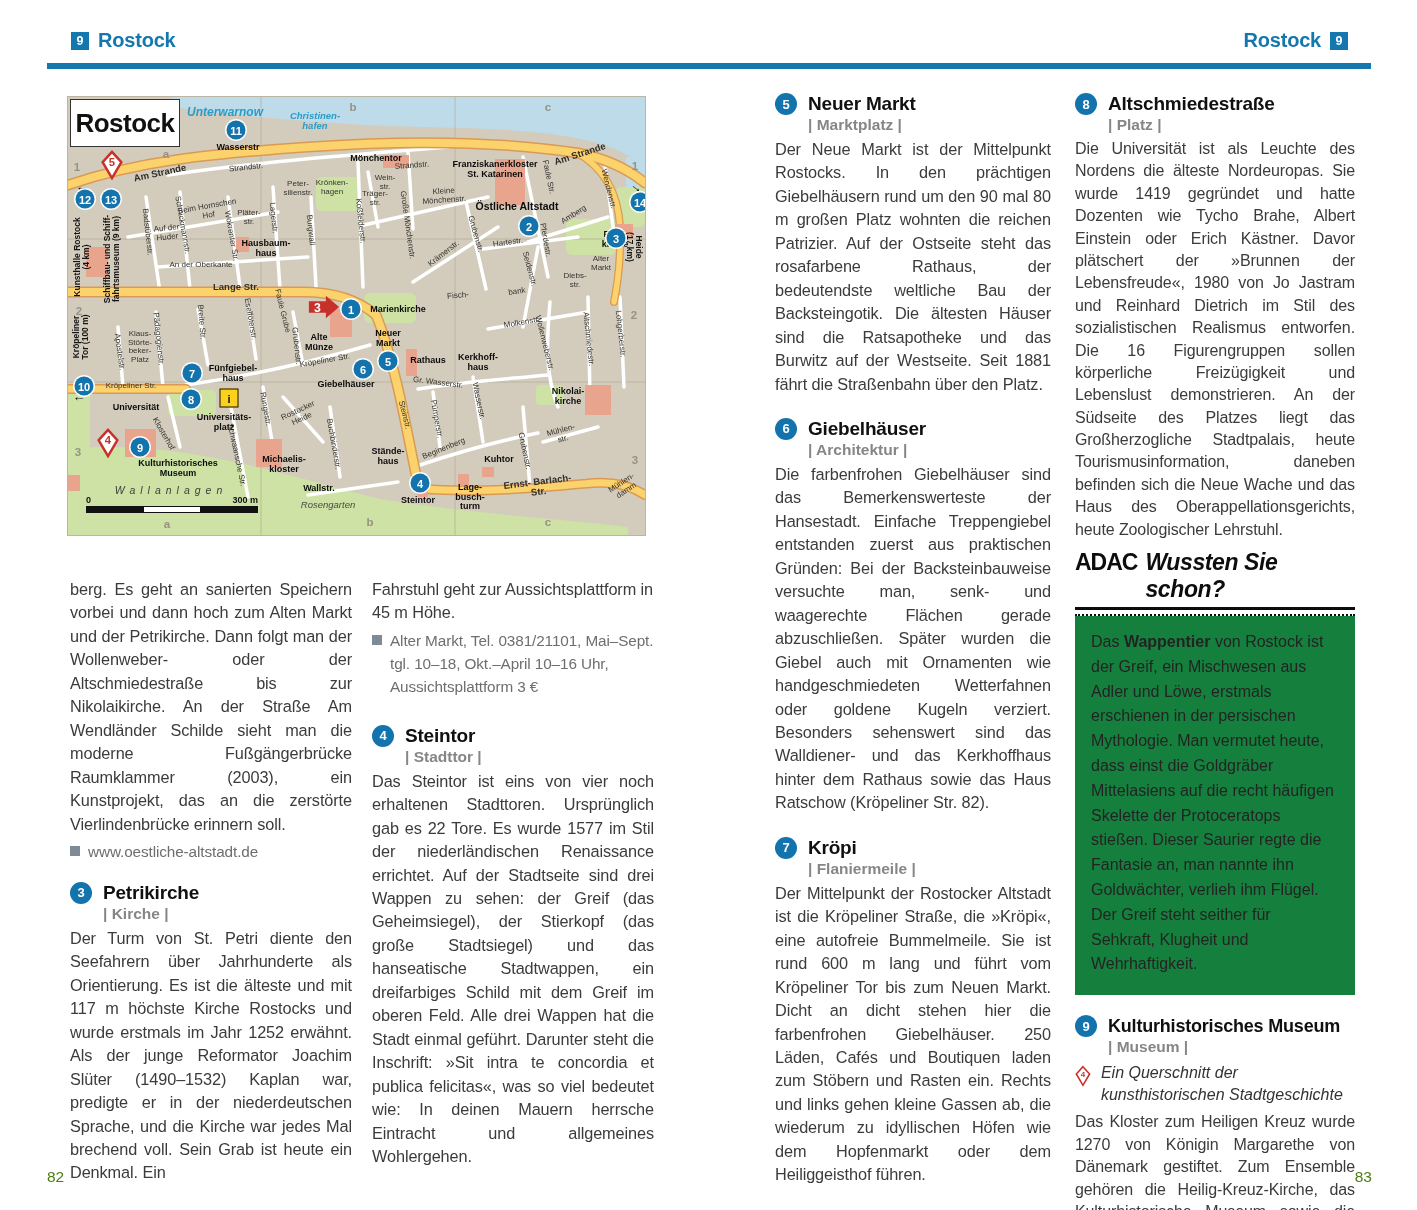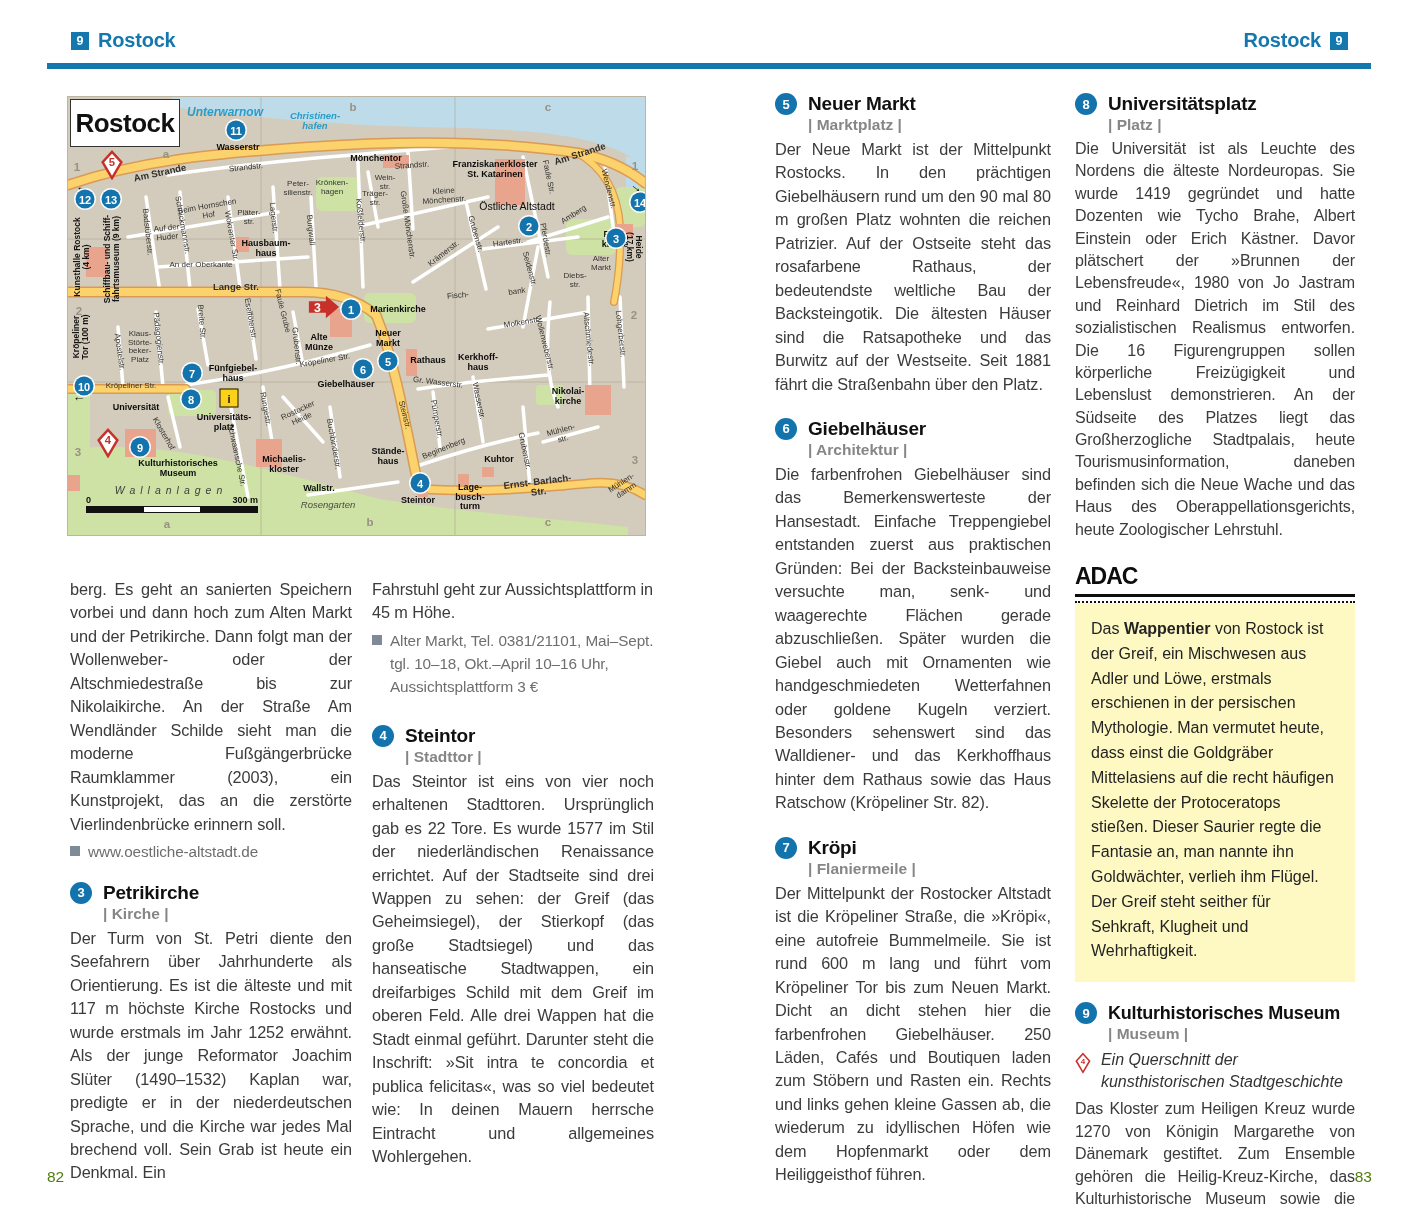--- a/index.html
+++ b/index.html
@@ -13,21 +13,21 @@
 
   
   .map{position:absolute;left:68px;top:97px;width:577px;height:438px;background:#d3ccbd;overflow:hidden;outline:1px solid #bdb5a4;}
   .map svg.base{position:absolute;left:0;top:0;}
   .map-title{position:absolute;left:2px;top:2px;width:108px;height:46px;background:#fff;border:1.5px solid #333;display:flex;align-items:center;justify-content:center;font-size:26px;font-weight:700;color:#111;letter-spacing:-.5px;z-index:5;}
   .ml{position:absolute;transform:translate(-50%,-50%);white-space:pre-line;text-align:center;line-height:1.07;pointer-events:none;z-index:4;}
   .ml.st {font-size:8px;color:#34332f;font-weight:500;}
   .ml.st2{font-size:8px;color:#34332f;font-weight:500;}
   .ml.stb{font-size:9.5px;color:#2f2e2a;font-weight:600;}
   .ml.pl {font-size:9px;font-weight:700;color:#0c0c0c;}
-  .ml.plb{font-size:10.5px;font-weight:400;color:#0c0c0c;}
+  .ml.plb{font-size:10.5px;font-weight:700;color:#0c0c0c;}
   .ml.wa {font-size:9.5px;font-style:italic;color:#2a9cc9;font-weight:600;}
   .ml.di {font-size:8.5px;font-weight:700;color:#141414;}
   .ml.gr {font-size:11.5px;font-weight:700;color:#979285;}
   .ml.ar {font-style:italic;font-size:10.5px;letter-spacing:5px;color:#3e3e3a;}
   .ml.ari{font-style:italic;font-size:9.5px;color:#4a4a44;}
   .ml.arw{font-size:13px;font-weight:700;color:#111;}
   .mk{position:absolute;width:19px;height:19px;border-radius:50%;background:#1273ad;color:#fff;font-size:11px;font-weight:700;display:flex;align-items:center;justify-content:center;transform:translate(-50%,-50%);box-shadow:0 0 0 1.5px rgba(255,255,255,.9);z-index:6;}
   .pin,.arrowmk{position:absolute;transform:translate(-50%,-50%);z-index:7;}
   .infoicon{position:absolute;width:17px;height:17px;background:#fcd11c;border:1.6px solid #111;color:#111;font-weight:700;font-size:11px;display:flex;align-items:center;justify-content:center;transform:translate(-50%,-50%);z-index:6;}
   .scalebar{position:absolute;z-index:6;}
@@ -45,26 +45,26 @@
   .sec-num{flex:0 0 auto;width:22px;height:22px;border-radius:50%;background:#1273ad;color:#fff;font-size:13px;font-weight:700;display:flex;align-items:center;justify-content:center;}
   .sec-title{font-size:19px;font-weight:700;color:#101010;letter-spacing:-.2px;}
   .sec-cat{margin-left:33px;font-weight:700;color:#868686;font-size:15.5px;margin-top:1px;margin-bottom:4px;}
   .ref{display:flex;gap:8px;margin-top:5px;}
   .ref .sq{flex:0 0 auto;width:10px;height:10px;background:#7e8b96;margin-top:5px;}
   .ref .rtext{font-size:15.3px;line-height:1.5;color:#6e6e6e;letter-spacing:-.1px;}
   .lead-row{display:flex;gap:10px;margin:2px 0 6px 0;align-items:flex-start;}
   .lead-row .leadtext{font-style:italic;font-size:16px;line-height:1.35;color:#333;padding-top:2px;}
 
   
-  .adac-head{display:flex;align-items:baseline;gap:8px;margin-top:22px;}
+  .adac-head{display:flex;align-items:baseline;gap:8px;margin-top:8px;}
   .adac-brand{font-size:23px;font-weight:800;color:#0d0d0d;letter-spacing:-1px;}
   .adac-q{font-size:23px;font-weight:700;font-style:italic;color:#0d0d0d;letter-spacing:-.4px;}
   .adac-rule{height:3px;background:#0d0d0d;margin-top:4px;}
   .adac-dots{height:0;border-top:2.5px dotted #0d0d0d;margin-top:4px;}
-  .adac-box{background:#fef9c3;margin-top:0;padding:14px 16px 18px 16px;}
+  .adac-box{background:#15803d;margin-top:0;padding:14px 16px 18px 16px;}
   .adac-box p{margin:0;font-size:16px;line-height:1.55;color:#232323;}
 
   .pagenum{position:absolute;bottom:24px;font-size:15.5px;color:#4d7c0f;}
 </style>
 </head>
 <body>
 
 <div class="runhead" style="left:71px;">
   <span class="numbox">9</span>
   <span class="runtitle">Rostock</span>
@@ -426,29 +426,30 @@
     </div>
     <div class="sec-cat">| Flaniermeile |</div>
     <p class="body-p" style="margin:0;">Der Mittelpunkt der Rostocker Altstadt ist die Kröpeliner Straße, die »Kröpi«, eine autofreie Bummelmeile. Sie ist rund 600 m lang und führt vom Kröpeliner Tor bis zum Neuen Markt. Dicht an dicht stehen hier die farbenfrohen Giebelhäuser. 250 Läden, Cafés und Boutiquen laden zum Stöbern und Rasten ein. Rechts und links gehen kleine Gassen ab, die wiederum zu idyllischen Höfen wie dem Hopfenmarkt oder dem Heiliggeisthof führen.</p>
   </div>
 </div>
 
 <div class="col col4" style="left:1075px;top:93px;width:280px;">
   <div class="section" style="margin-top:0;">
     <div class="sec-head">
       <span class="sec-num">8</span>
-      <span class="sec-title">Universitätsplatz</span>
+      <span class="sec-title">Altschmiedestraße</span>
     </div>
     <div class="sec-cat">| Platz |</div>
     <p class="body-p" style="margin:0;">Die Universität ist als Leuchte des Nordens die älteste Nordeuropas. Sie wurde 1419 gegründet und hatte Dozenten wie Tycho Brahe, Albert Einstein oder Erich Kästner. Davor plätschert der »Brunnen der Lebensfreude«, 1980 von Jo Jastram und Reinhard Dietrich im Stil des sozialistischen Realismus entworfen. Die 16 Figurengruppen sollen körperliche Freizügigkeit und Lebenslust demonstrieren. An der Südseite des Platzes liegt das Großherzogliche Stadtpalais, heute Tourismusinformation, daneben befinden sich die Neue Wache und das Haus des Oberappellationsgerichts, heute Zoologischer Lehrstuhl.</p>
   </div>
 
   <div>
     <div class="adac-head">
       <span class="adac-brand">ADAC</span>
+      <span class="adac-q">Wussten Sie schon?</span>
     </div>
     <div class="adac-rule"></div>
     <div class="adac-dots"></div>
     <div class="adac-box">
       <p>
         <span>Das </span><b>Wappentier</b><span> von Rostock ist der Greif, ein Mischwesen aus Adler und Löwe, erstmals erschienen in der persischen Mythologie. Man vermutet heute, dass einst die Goldgräber Mittelasiens auf die recht häufigen Skelette der Protoceratops stießen. Dieser Saurier regte die Fantasie an, man nannte ihn Goldwächter, verlieh ihm Flügel. Der Greif steht seither für Sehkraft, Klugheit und Wehrhaftigkeit.</span>
       </p>
     </div>
   </div>
 

